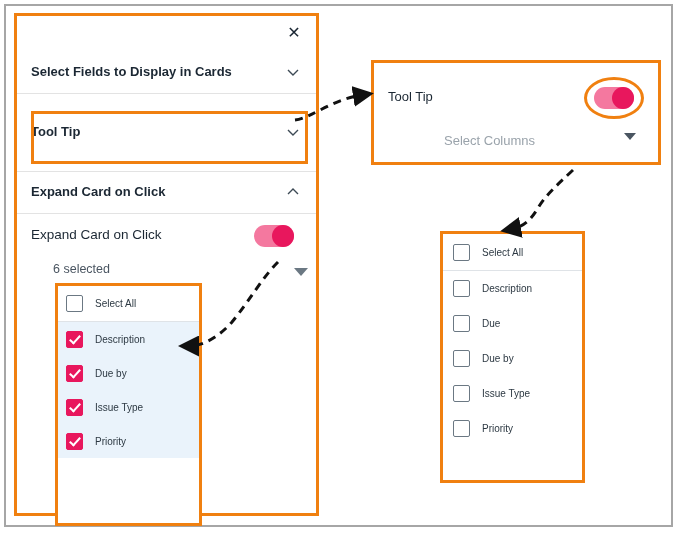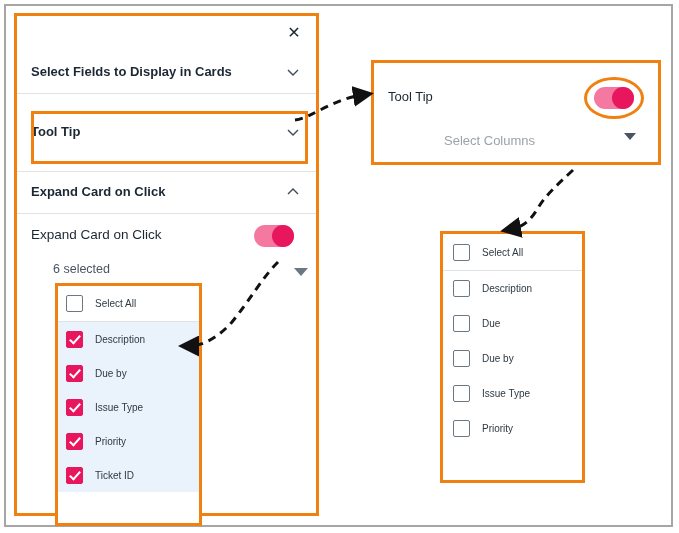--- a/index.html
+++ b/index.html
@@ -384,24 +384,20 @@
         <span class="opt-label">Due by</span>
       </div>
       <div class="opt">
         <span class="cb checked"></span>
         <span class="opt-label">Issue Type</span>
       </div>
       <div class="opt">
         <span class="cb checked"></span>
         <span class="opt-label">Priority</span>
       </div>
-      <div class="opt">
-        <span class="cb checked"></span>
-        <span class="opt-label">Ticket ID</span>
-      </div>
     </div>
   </div>
 
   <div id="tooltip-card">
     <span id="tooltip-card-label">Tool Tip</span>
     <div class="toggle" id="tooltip-toggle">
       <span class="knob"></span>
     </div>
     <div id="toggle-ellipse"></div>
     <span id="select-columns-placeholder">Select Columns</span>

